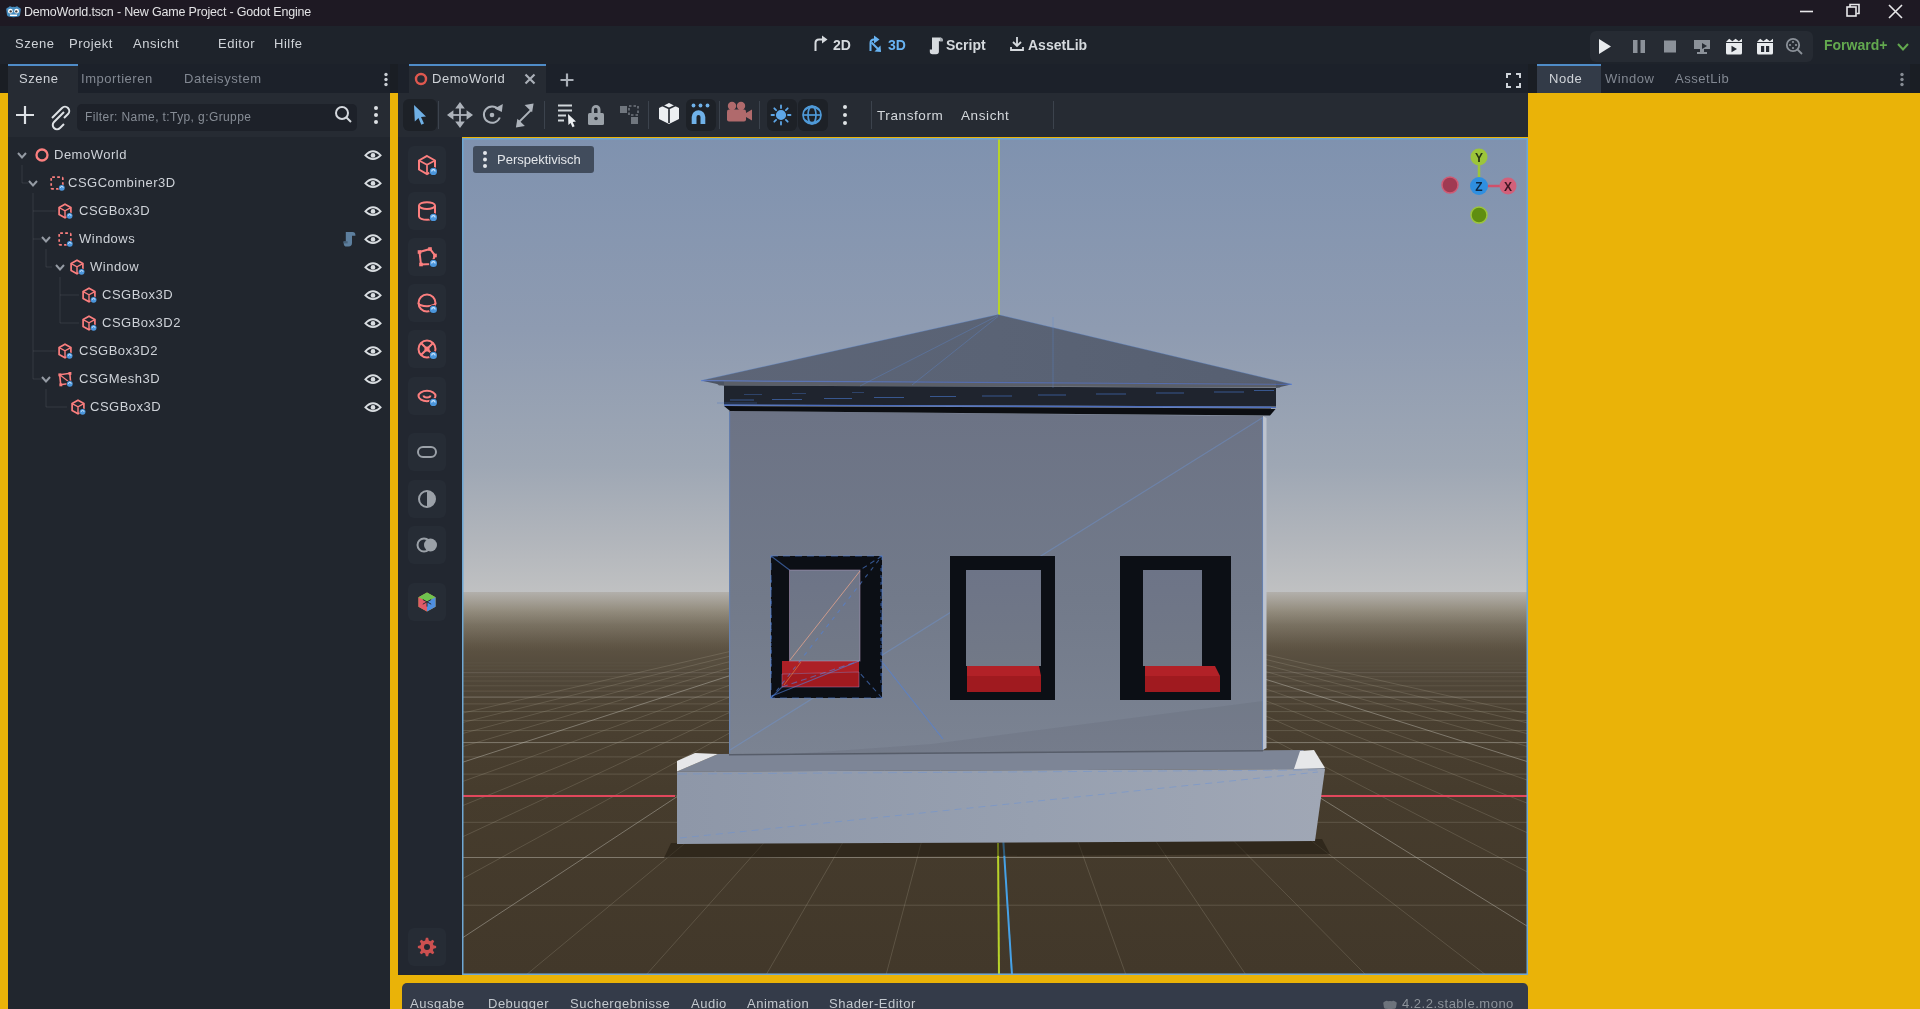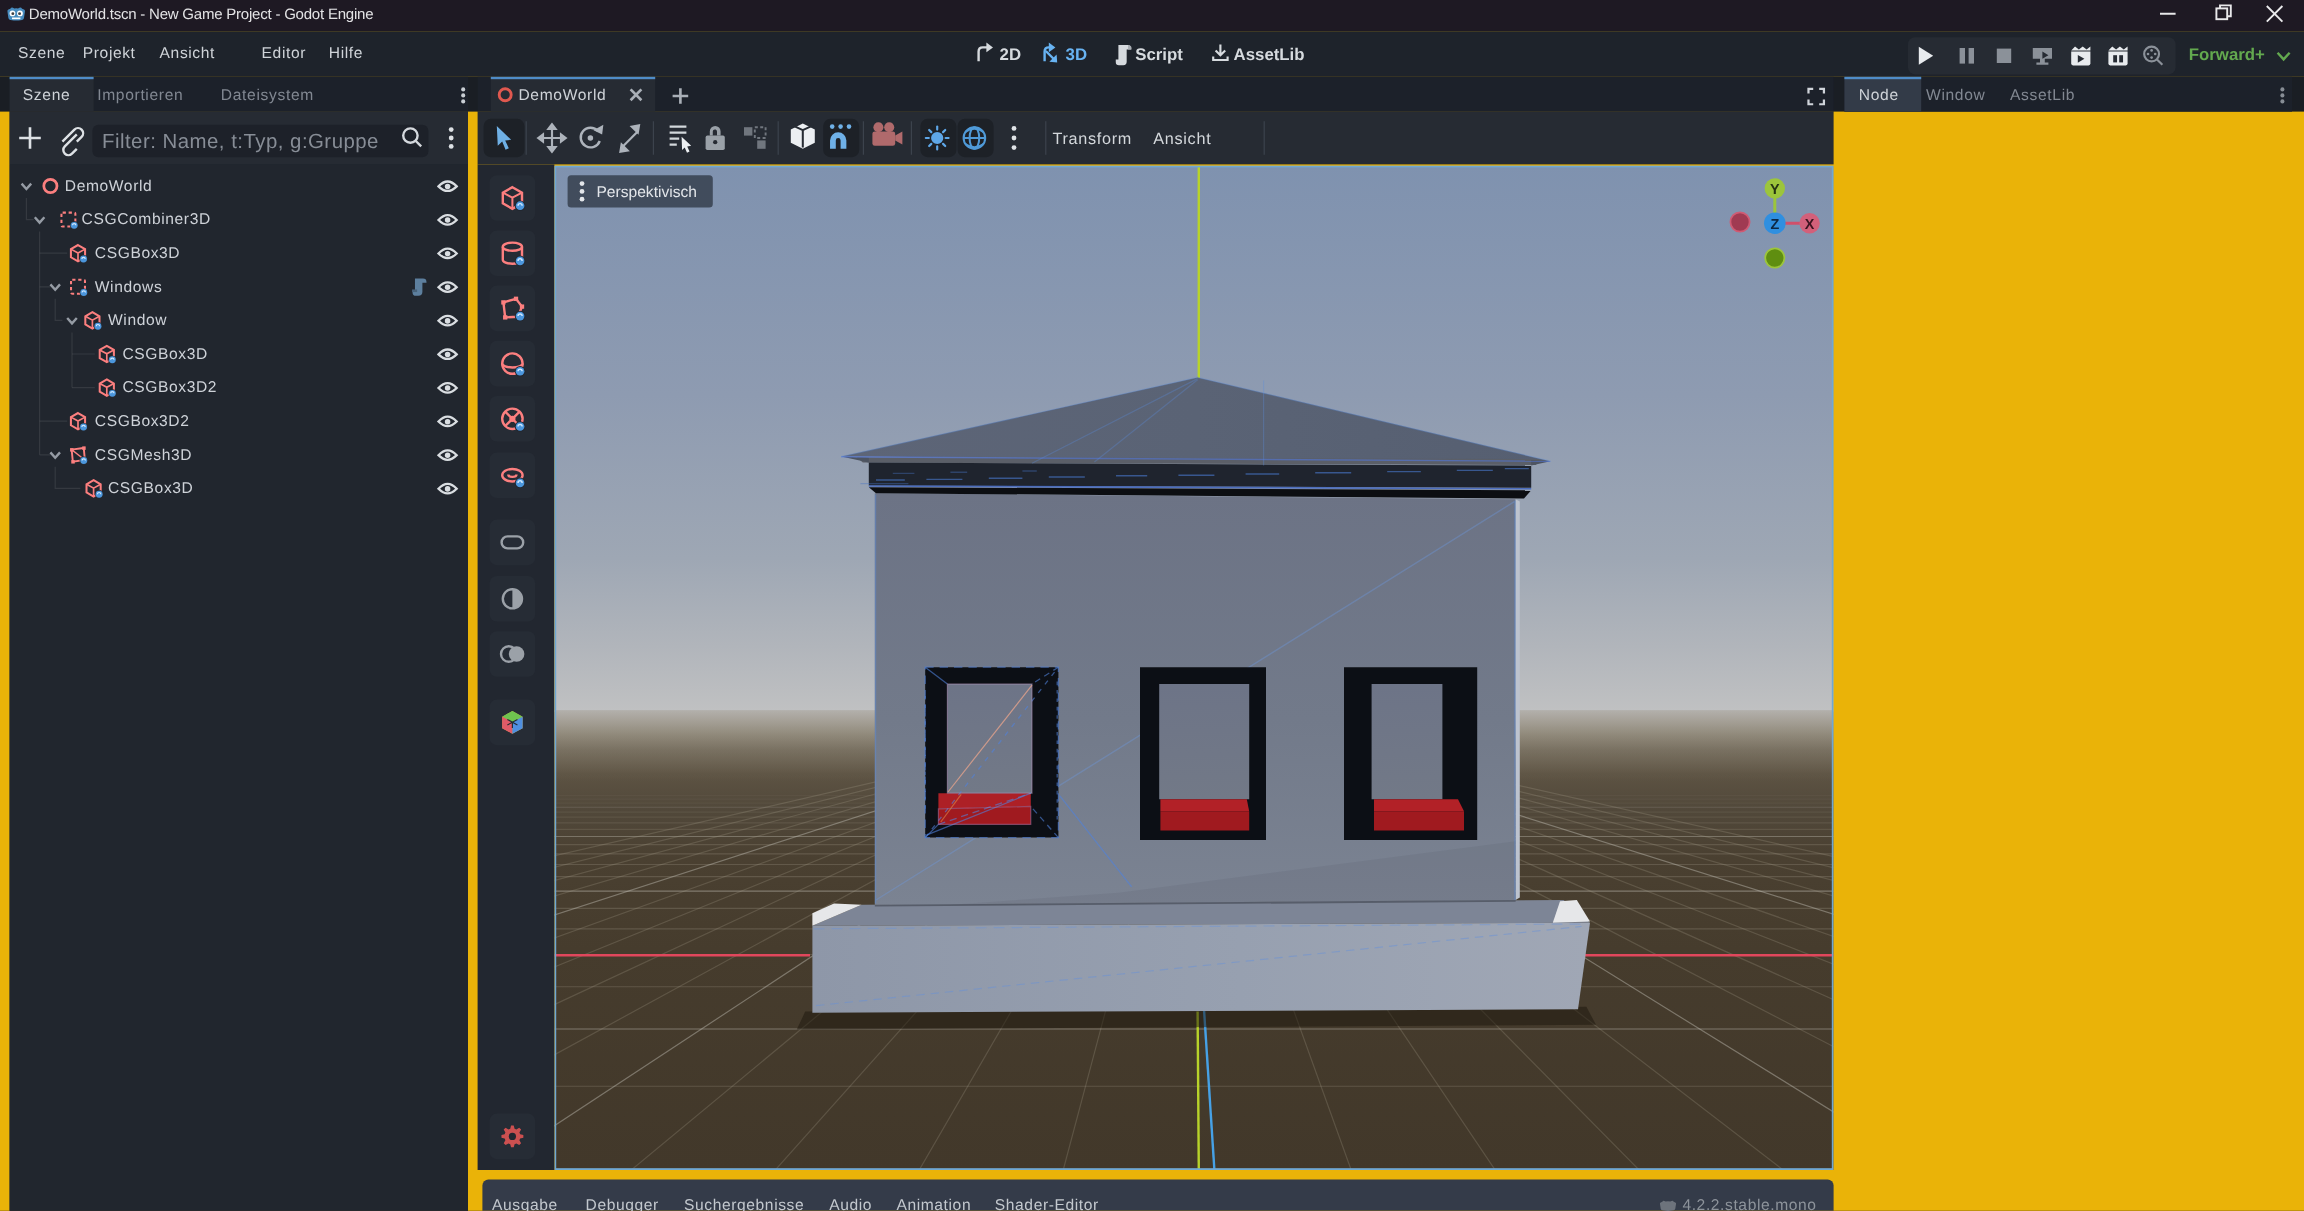--- a/index.html
+++ b/index.html
@@ -17,21 +17,21 @@
   
   #tabrow { left:0; top:64px; width:1920px; height:29px; background:#1a1e24; }
   .tabbar { position:absolute; top:0; height:29px; background:#1c212a; }
   .tab-active { position:absolute; top:0; height:29px; background:#262b33; border-top:2px solid #4f8cc8; }
   .tabtxt { font-size:13px; color:#cfd3d8; letter-spacing:0.55px; }
   .tabdim { font-size:13px; color:#828892; letter-spacing:0.55px; }
 
   
   #leftdock { left:8px; top:93px; width:382px; height:916px; background:#212630; }
   #lfilterrow { position:absolute; left:0; top:0; width:382px; height:44px; background:#262b33; }
-  #lfilter { position:absolute; left:69px; top:11px; width:280px; height:27px; background:#1d2129; border-radius:5px; color:#878d96; font-size:17px; line-height:27px; padding-left:8px; letter-spacing:0.4px; }
+  #lfilter { position:absolute; left:69px; top:11px; width:280px; height:27px; background:#1d2129; border-radius:5px; color:#878d96; font-size:12px; line-height:27px; padding-left:8px; letter-spacing:0.4px; }
   #tree { position:absolute; left:0; top:44px; width:382px; height:872px; background:#21262e; }
   .trow { position:absolute; height:28px; width:382px; }
   .tname { position:absolute; top:6px; font-size:13px; color:#ced2d8; letter-spacing:0.5px; }
 
   
   #csgstrip { left:398px; top:137px; width:64px; height:838px; background:#222730; }
   #vtoolbar { left:398px; top:93px; width:1130px; height:44px; background:#262b33; }
   #viewport { left:462px; top:138px; width:1066px; height:837px; }
   #bottombar { left:402px; top:983px; width:1126px; height:26px; background:#343b49; border-radius:5px 5px 0 0; }
   .bbtxt { position:absolute; top:13px; font-size:13px; color:#c3c8ce; letter-spacing:0.5px; }

